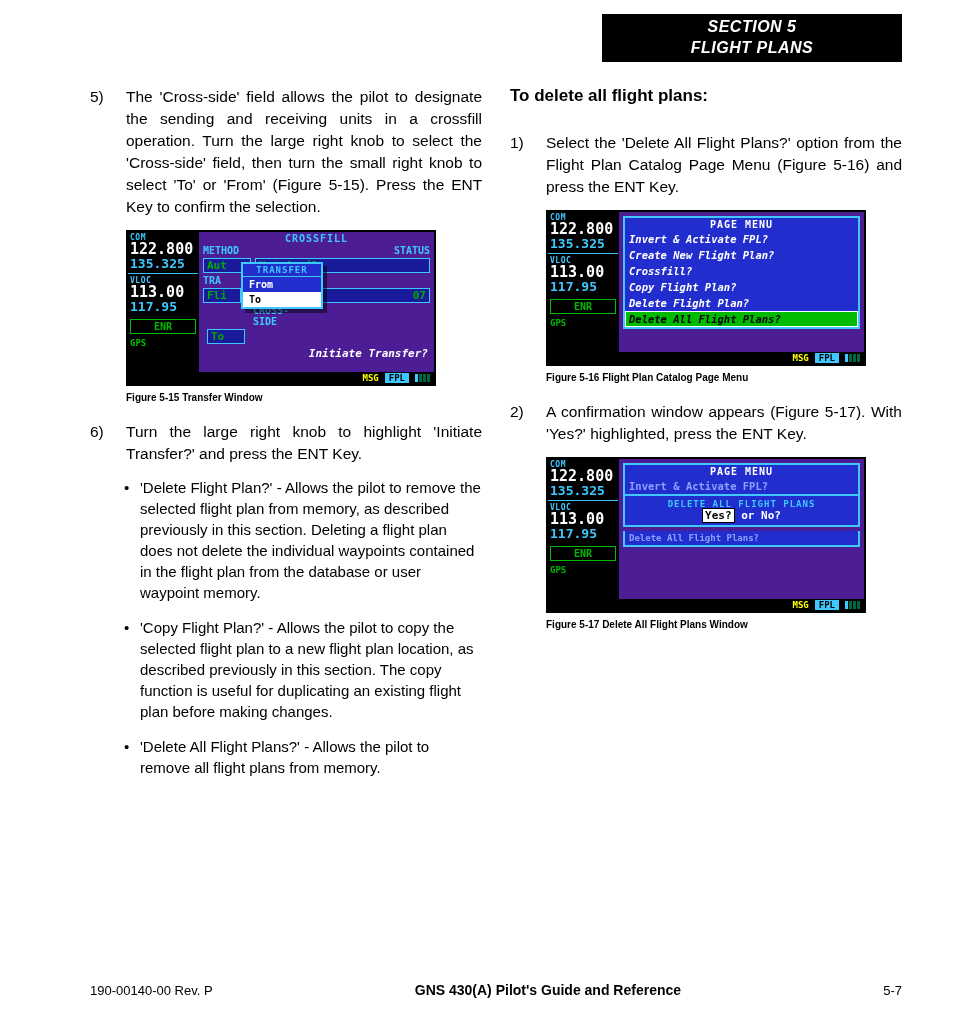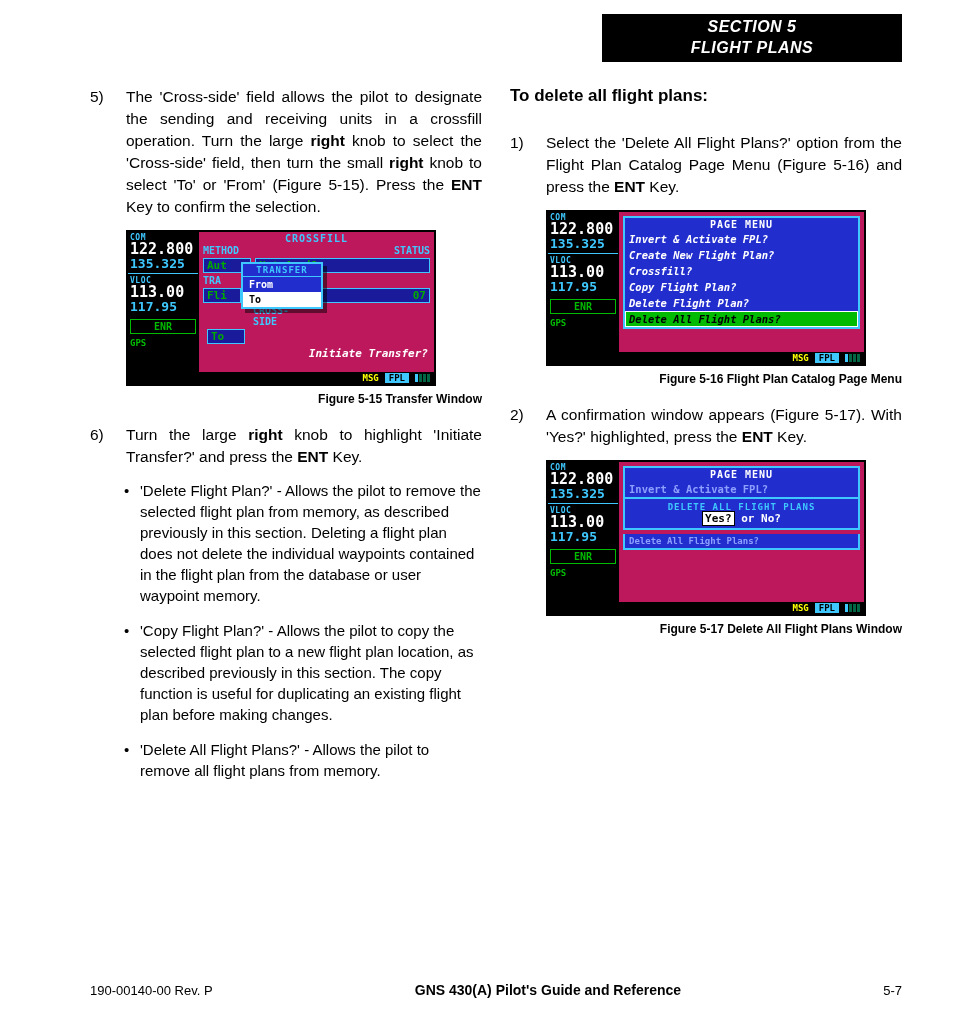--- a/index.html
+++ b/index.html
@@ -50,35 +50,35 @@
     font-size: 15.5px;
     line-height: 1.42;
     margin-bottom: 12px;
     text-align: justify;
   }
   .step .num {
     flex: 0 0 auto;
     width: 24px;
   }
   .step .txt { flex: 1 1 auto; }
-  .bold { font-weight: 700; }
+  .bold { font-weight: 400; }
   .heading2 {
     font-weight: 700;
     font-size: 17px;
     margin: 0 0 26px 0;
   }
   .figure {
     margin: 6px 0 4px 36px;
   }
   .figure-515 { width: 310px; }
   .figure-516, .figure-517 { margin-left: 36px; width: 320px; }
   .caption {
-    text-align: right;
+    text-align: left;
     font-weight: 700;
-    font-size: 12px;
+    font-size: 10px;
     margin: 6px 0 18px 36px;
   }
   .caption-516, .caption-517 { margin-left: 36px; }
   ul.bullets {
     list-style: none;
     padding: 0;
     margin: 4px 0 0 34px;
     font-size: 15px;
     line-height: 1.4;
   }
@@ -116,21 +116,21 @@
   .gps-left .lbl { color:#3ec8ff; font-size:8px; padding:1px 2px 0 2px; letter-spacing:0.5px;}
   .gps-left .big { color:#fff; font-size:15px; line-height:1; padding:0 2px;}
   .gps-left .mid { color:#3ec8ff; font-size:13px; line-height:1; padding:0 2px 2px 2px;}
   .gps-left .sep { height:1px; background:#3ec8ff; margin:1px 0;}
   .gps-left .enr {
     margin-top:auto; border:1px solid #0b0; color:#0b0; font-size:10px;
     text-align:center; padding:1px 0; margin:4px 2px;
   }
   .gps-left .gpslbl { color:#0b0; font-size:9px; padding:0 2px 2px 2px;}
   .gps-right {
-    flex:1; background:#be185d; position:relative;
+    flex:1; background:#4c1d95; position:relative;
     border-left:1px solid #000;
   }
   .scr-title {
     color:#3ec8ff; text-align:center; font-size:10px;
     letter-spacing:1px; padding-top:1px;
   }
   .scr-row {
     display:flex; gap:4px; padding:1px 4px; font-size:10px;
   }
   .field-lbl { color:#3ec8ff; width:54px; }

